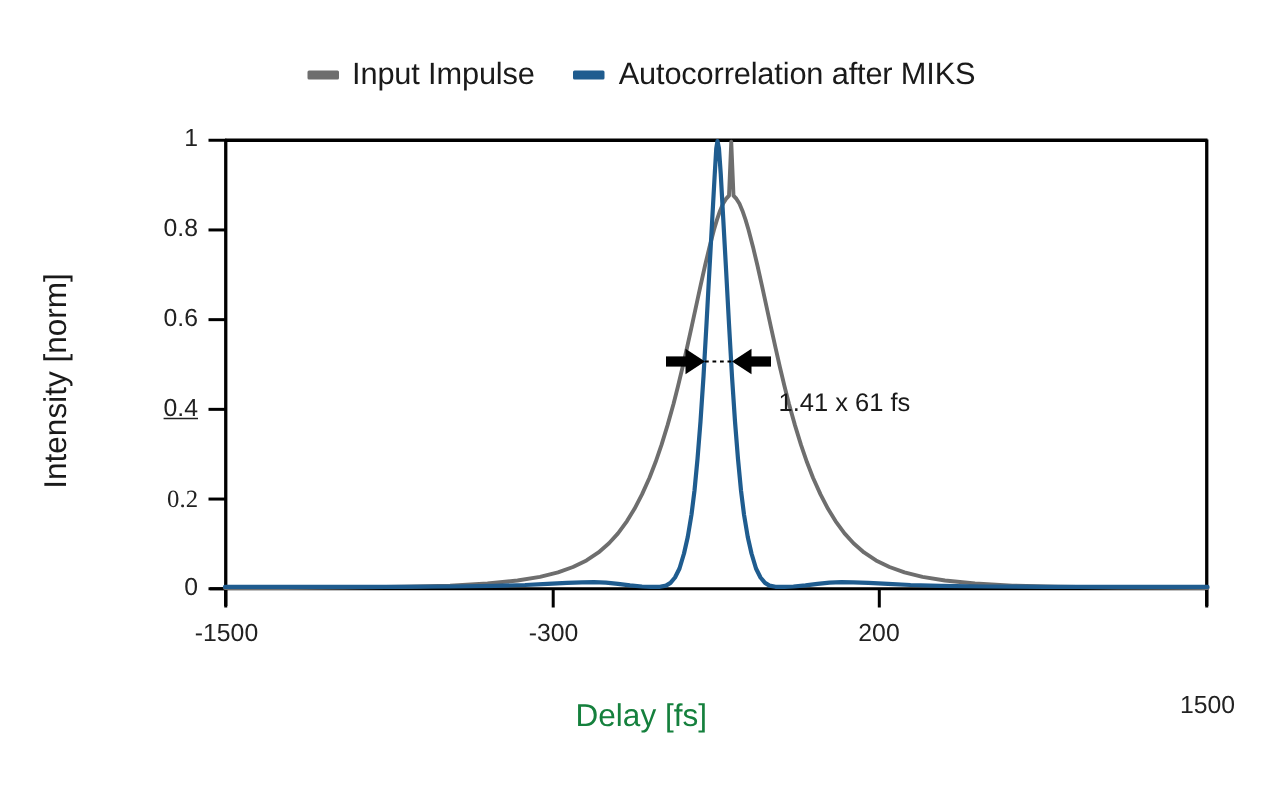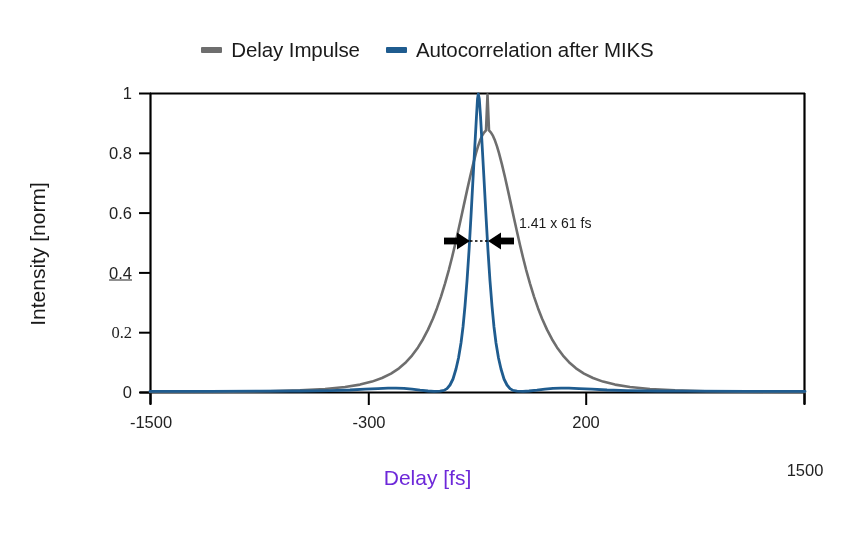--- a/index.html
+++ b/index.html
@@ -48,21 +48,21 @@
     letter-spacing: -0.1px;
     white-space: nowrap;
   }
   .axis-label-x {
     position: absolute;
     left: 0;
     top: 466px;
     width: 855px;
     text-align: center;
     font-size: 21px;
-    color: #6d28d9;
+    color: #15803d;
   }
   .axis-label-y {
     position: absolute;
     left: -62px;
     top: 242px;
     width: 200px;
     text-align: center;
     font-size: 21px;
     color: #1a1a1a;
     transform: rotate(-90deg);
@@ -77,35 +77,36 @@
   .tick-label-y {
     text-align: right;
     transform: translateY(-50%);
   }
   .tick-label-x {
     text-align: right;
     transform: translateX(-50%);
   }
   .annotation {
     position: absolute;
-    font-size: 14px;
+    font-size: 17px;
     color: #1a1a1a;
     white-space: nowrap;
+    margin-top: 44px;
   }
   svg { display: block; }
 </style>
 </head>
 <body>
 
 <div id="figure">
 
   <div class="legend">
     <div class="legend-entry">
       <span class="legend-swatch" style="background:#6e6e6e;"></span>
-      <span class="legend-label">Delay Impulse</span>
+      <span class="legend-label">Input Impulse</span>
     </div>
     <div class="legend-entry">
       <span class="legend-swatch" style="background:#1f5c8f;"></span>
       <span class="legend-label">Autocorrelation after MIKS</span>
     </div>
   </div>
 
   <svg id="plot" width="855" height="540" style="position:absolute; left:0; top:0;">
 
     <g>

